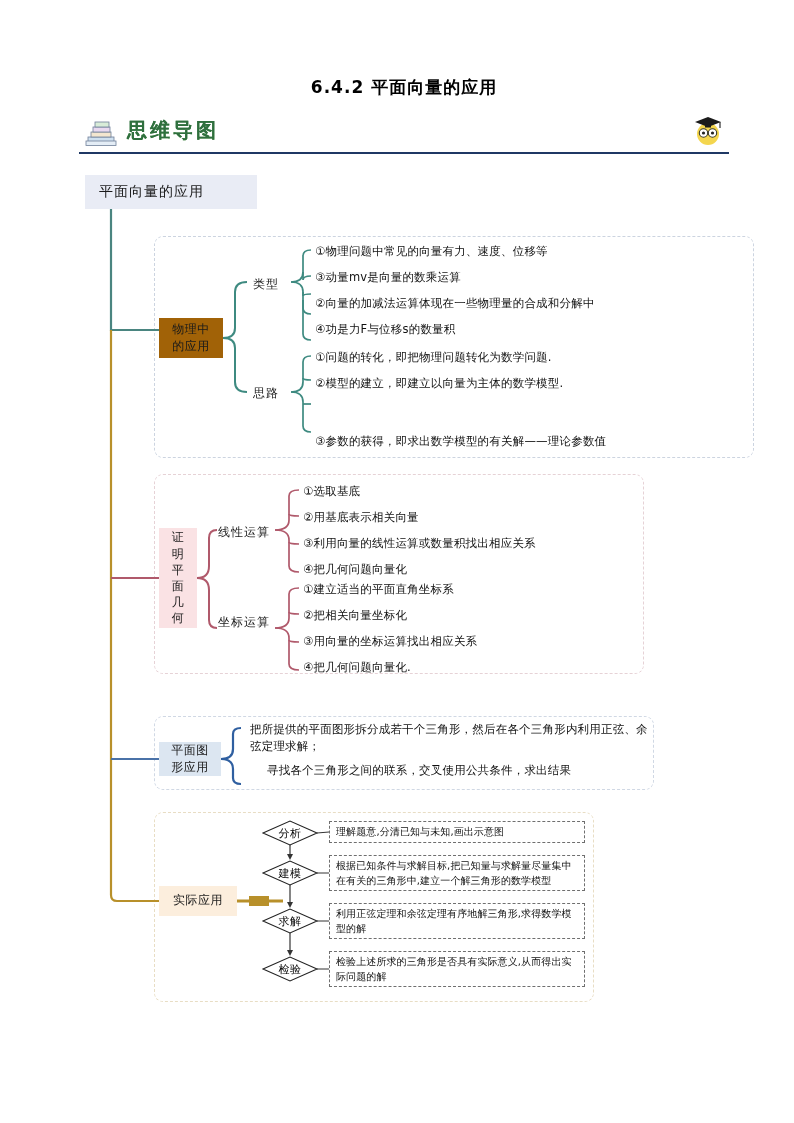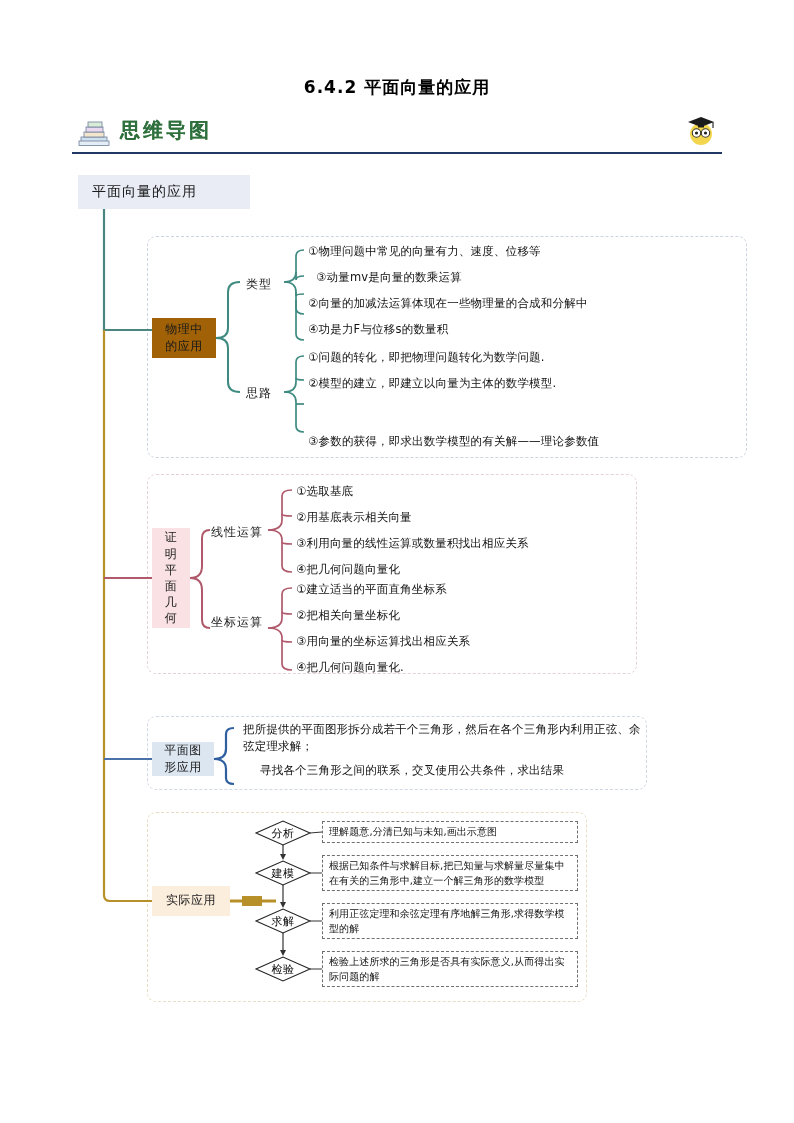--- a/index.html
+++ b/index.html
@@ -9,21 +9,21 @@
   }
   body {
     width: 794px;
     height: 1123px;
     position: relative;
     font-family: "DejaVu Sans", "Liberation Sans", sans-serif;
     overflow: hidden;
   }
   .page {
     position: absolute;
-    left: 0; top: 0;
+    left: 7px; top: 0;
     width: 666px;
     height: 1123px;
     padding-left: 14px;
   }
 
   
   .doc-title {
     position: absolute;
     left: 0; top: 76px;
     width: 794px;
@@ -289,21 +289,21 @@
     <span>平面图<br>形应用</span>
   </div>
   <div class="node-box node-real">实际应用</div>
 
   <div class="sub-label lbl-type">类型</div>
   <div class="sub-label lbl-idea">思路</div>
   <div class="sub-label lbl-lin">线性运算</div>
   <div class="sub-label lbl-coord">坐标运算</div>
 
   <div class="leaf" style="left:308px; top:244px;">①物理问题中常见的向量有力、速度、位移等</div>
-  <div class="leaf" style="left:308px; top:270px;margin-left:8px;">③动量mv是向量的数乘运算</div>
+  <div class="leaf" style="left:308px; top:270px;">③动量mv是向量的数乘运算</div>
   <div class="leaf" style="left:308px; top:296px;">②向量的加减法运算体现在一些物理量的合成和分解中</div>
   <div class="leaf" style="left:308px; top:322px;">④功是力F与位移s的数量积</div>
 
   <div class="leaf" style="left:308px; top:350px;">①问题的转化，即把物理问题转化为数学问题.</div>
   <div class="leaf" style="left:308px; top:376px;">②模型的建立，即建立以向量为主体的数学模型.</div>
   <div class="leaf" style="left:308px; top:402px;margin-top:32px;">③参数的获得，即求出数学模型的有关解——理论参数值</div>
 
   <div class="leaf" style="left:296px; top:484px;">①选取基底</div>
   <div class="leaf" style="left:296px; top:510px;">②用基底表示相关向量</div>
   <div class="leaf" style="left:296px; top:536px;">③利用向量的线性运算或数量积找出相应关系</div>

